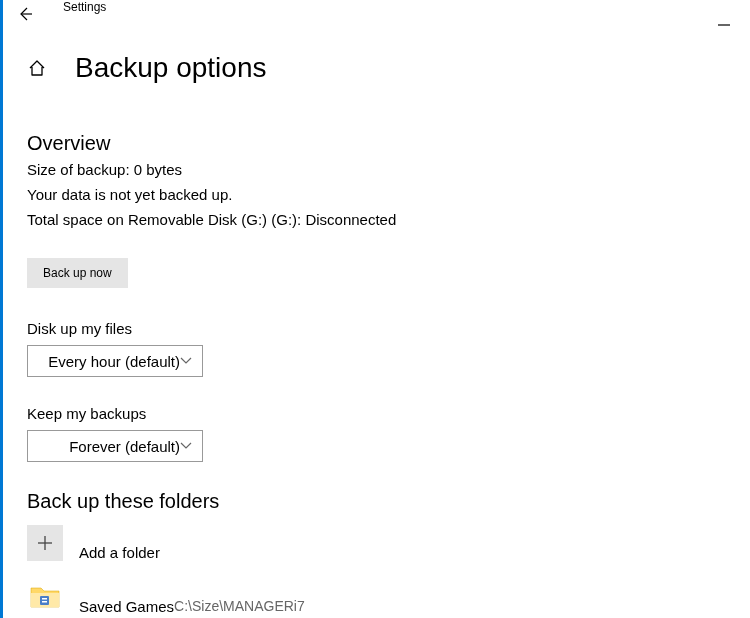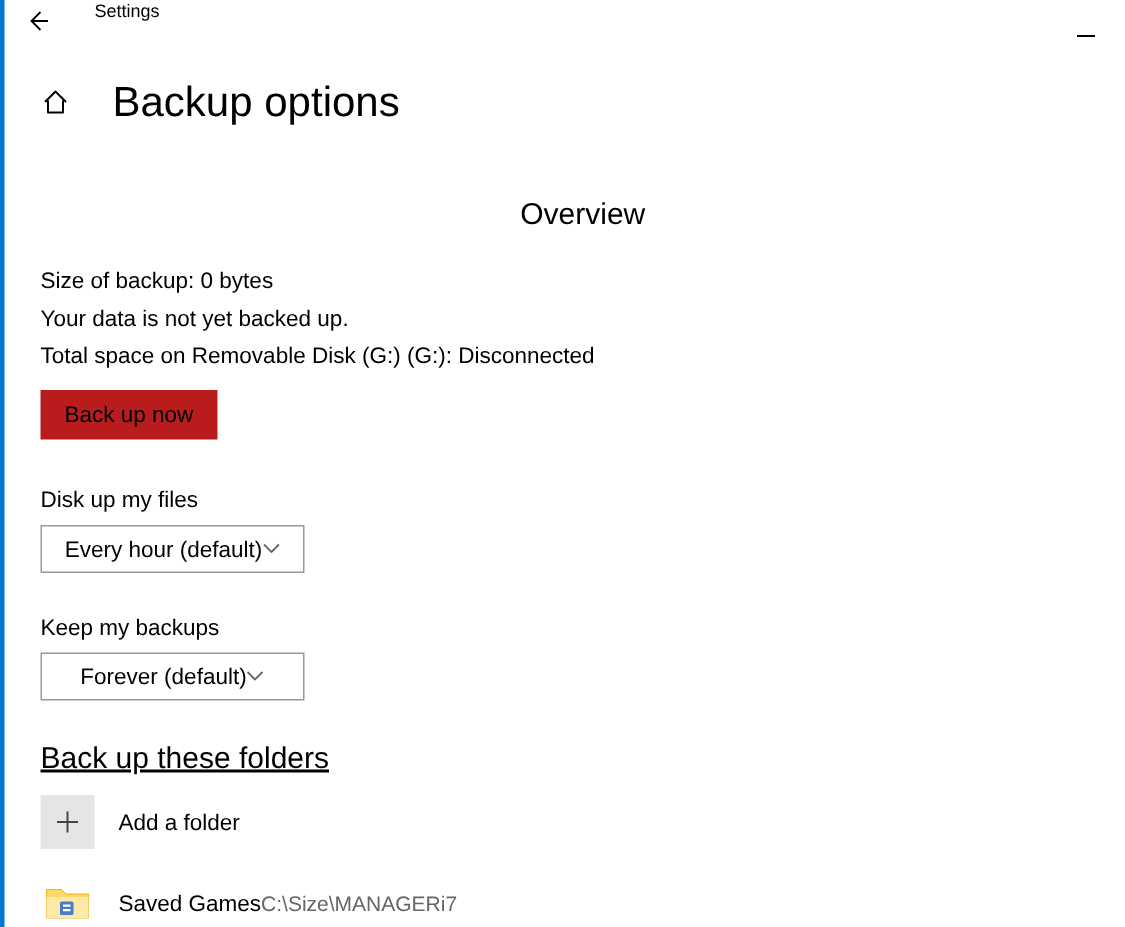--- a/index.html
+++ b/index.html
@@ -61,71 +61,69 @@
     }
     .page-title {
       font-size: 28px;
       font-weight: 400;
       color: #000;
     }
     .section-heading {
       font-size: 20px;
       font-weight: 400;
       color: #000;
-      margin-bottom: 24px;
-      text-align: center;
+      margin-bottom: 6px;
     }
     .info-line {
       font-size: 15px;
       color: #000;
       margin-bottom: 8px;
     }
     .primary-btn {
-      background: #b91c1c;
+      background: #e5e5e5;
       border: none;
       padding: 8px 16px;
-      font-size: 15px;
-      color: #000;
-      cursor: pointer;
-      margin-top: 6px;
+      font-size: 12px;
+      color: #000;
+      cursor: pointer;
+      margin-top: 22px;
       margin-bottom: 32px;
     }
     .field-label {
       font-size: 15px;
       color: #000;
       margin-bottom: 8px;
     }
     .dropdown {
       width: 176px;
       height: 32px;
       border: 1px solid #999;
       background: #fff;
       display: flex;
       align-items: center;
-      justify-content: center;
+      justify-content: flex-end;
       padding: 0 10px;
       cursor: pointer;
       margin-bottom: 28px;
       font-size: 15px;
     }
     .chevron {
       display: flex;
       align-items: center;
     }
     .section-heading-2 {
       font-size: 20px;
       font-weight: 400;
       color: #000;
       margin-top: 16px;
       margin-bottom: 12px;
-      text-decoration: underline;
     }
     .folder-row {
       display: flex;
-      align-items: center;
+      align-items: flex-end;
       gap: 16px;
       margin-bottom: 18px;
     }
     .add-btn {
       width: 36px;
       height: 36px;
       background: #e5e5e5;
       display: flex;
       align-items: center;
       justify-content: center;

